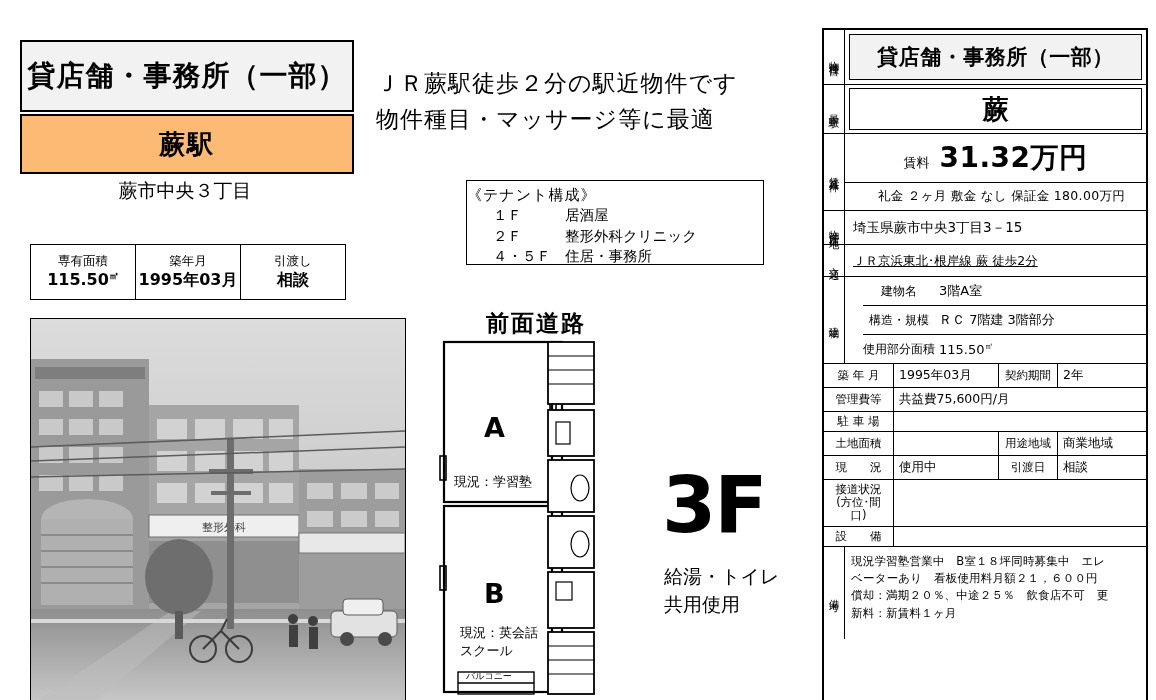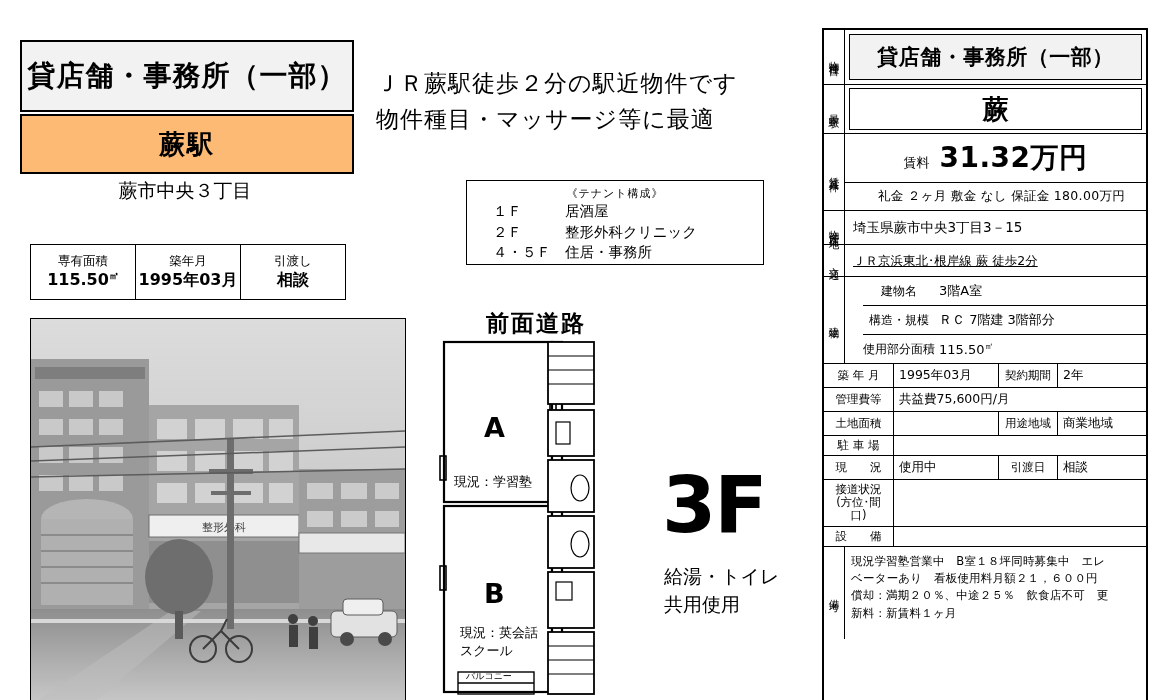--- a/index.html
+++ b/index.html
@@ -57,21 +57,21 @@
     border:1.5px solid #000;overflow:hidden;background:#8d8d8d;
   }
   .photo svg{display:block;}
 
   
   .tenant-box{
     position:absolute;left:452px;top:150px;width:296px;height:78px;
     border:1.5px solid #000;background:#fff;
     padding:5px 0 0 0;
   }
-  .tenant-title{text-align:center;font-size:11px;letter-spacing:1px;}
+  .tenant-title{text-align:left;font-size:15px;letter-spacing:1px;}
   .tenant-row{display:flex;font-size:14.5px;line-height:1.42;padding-left:26px;}
   .tenant-row .f{width:72px;}
   .tenant-row .t{flex:1;}
 
   
   .fp-heading{
     position:absolute;left:432px;top:278px;width:180px;
     font-size:23px;font-weight:bold;letter-spacing:2px;text-align:center;
   }
 
@@ -427,28 +427,28 @@
         <div class="g-lbl">築 年 月</div>
         <div class="g-val">1995年03月</div>
         <div class="g-lbl2">契約期間</div>
         <div class="g-val2">2年</div>
       </div>
       <div class="grid-row">
         <div class="g-lbl">管理費等</div>
         <div class="g-val">共益費75,600円/月</div>
       </div>
       <div class="grid-row">
+        <div class="g-lbl">駐 車 場</div>
+        <div class="g-val"></div>
+      </div>
+      <div class="grid-row">
         <div class="g-lbl">土地面積</div>
         <div class="g-val"></div>
         <div class="g-lbl2">用途地域</div>
         <div class="g-val2">商業地域</div>
-      </div>
-      <div class="grid-row">
-        <div class="g-lbl">駐 車 場</div>
-        <div class="g-val"></div>
       </div>
       <div class="grid-row">
         <div class="g-lbl">現　　況</div>
         <div class="g-val">使用中</div>
         <div class="g-lbl2">引渡日</div>
         <div class="g-val2">相談</div>
       </div>
       <div class="grid-row">
         <div class="g-lbl">接道状況 (方位･間口)</div>
         <div class="g-val"></div>

